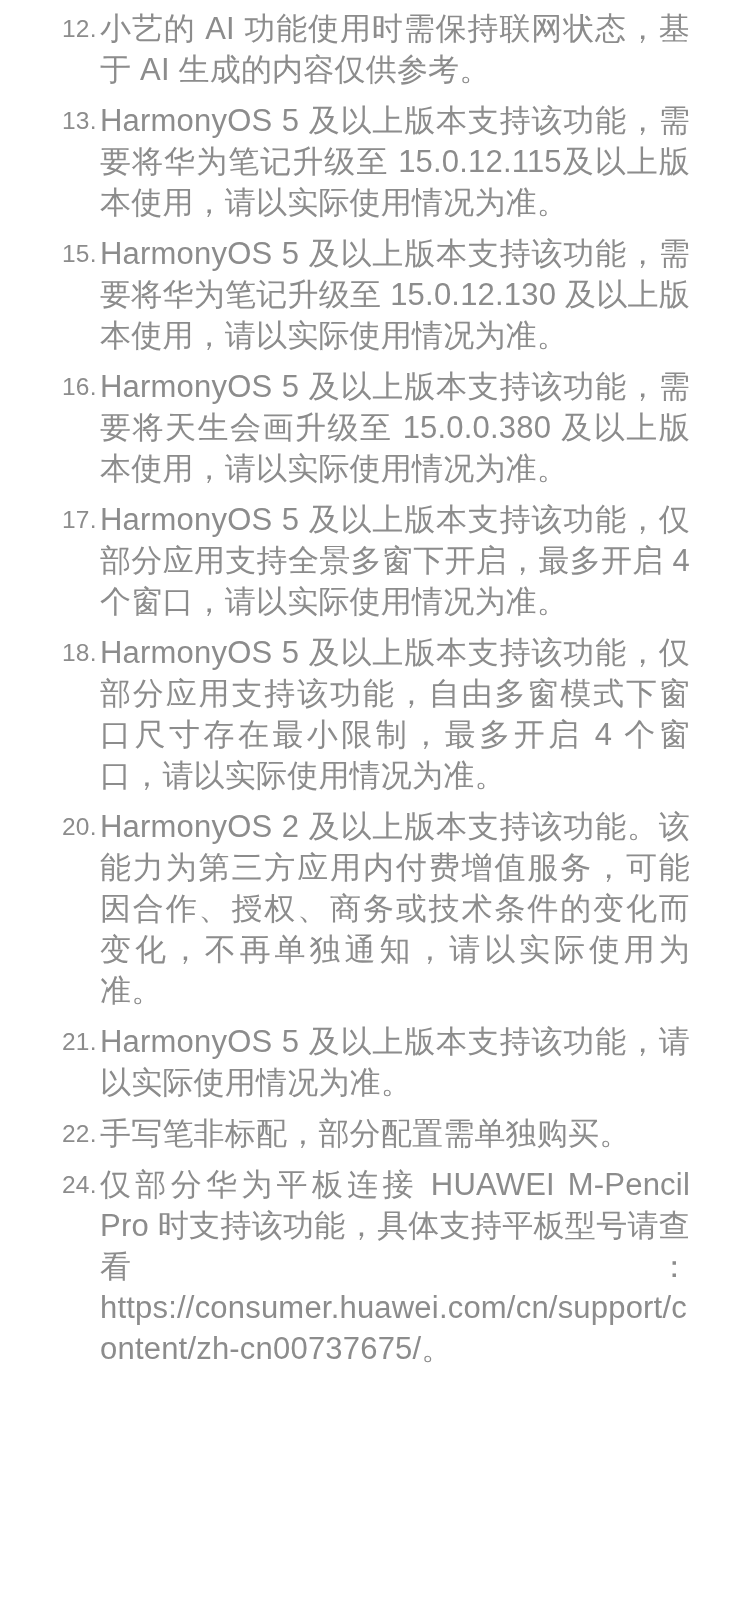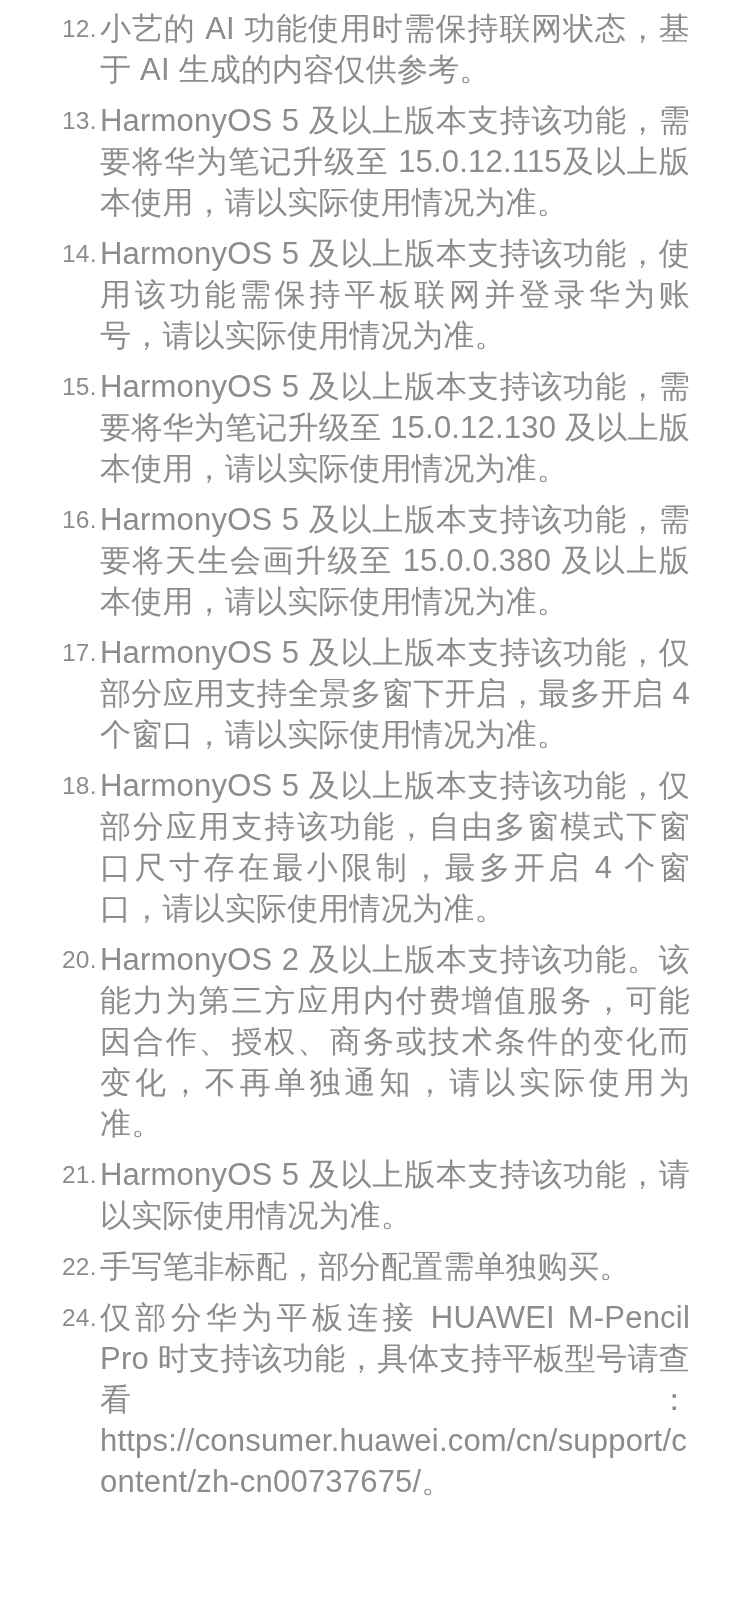--- a/index.html
+++ b/index.html
@@ -60,24 +60,20 @@
     <li>
       <span class="num">12.</span>
       <span class="txt">小艺的 AI 功能使用时需保持联网状态，基于 AI 生成的内容仅供参考。</span>
     </li>
 
     <li>
       <span class="num">13.</span>
       <span class="txt">HarmonyOS 5 及以上版本支持该功能，需要将华为笔记升级至 15.0.12.115及以上版本使用，请以实际使用情况为准。</span>
     </li>
 
-    <li>
-      <span class="num">14.</span>
-      <span class="txt">HarmonyOS 5 及以上版本支持该功能，使用该功能需保持平板联网并登录华为账号，请以实际使用情况为准。</span>
-    </li>
 
     <li>
       <span class="num">15.</span>
       <span class="txt">HarmonyOS 5 及以上版本支持该功能，需要将华为笔记升级至 15.0.12.130 及以上版本使用，请以实际使用情况为准。</span>
     </li>
 
     <li>
       <span class="num">16.</span>
       <span class="txt">HarmonyOS 5 及以上版本支持该功能，需要将天生会画升级至 15.0.0.380 及以上版本使用，请以实际使用情况为准。</span>
     </li>

